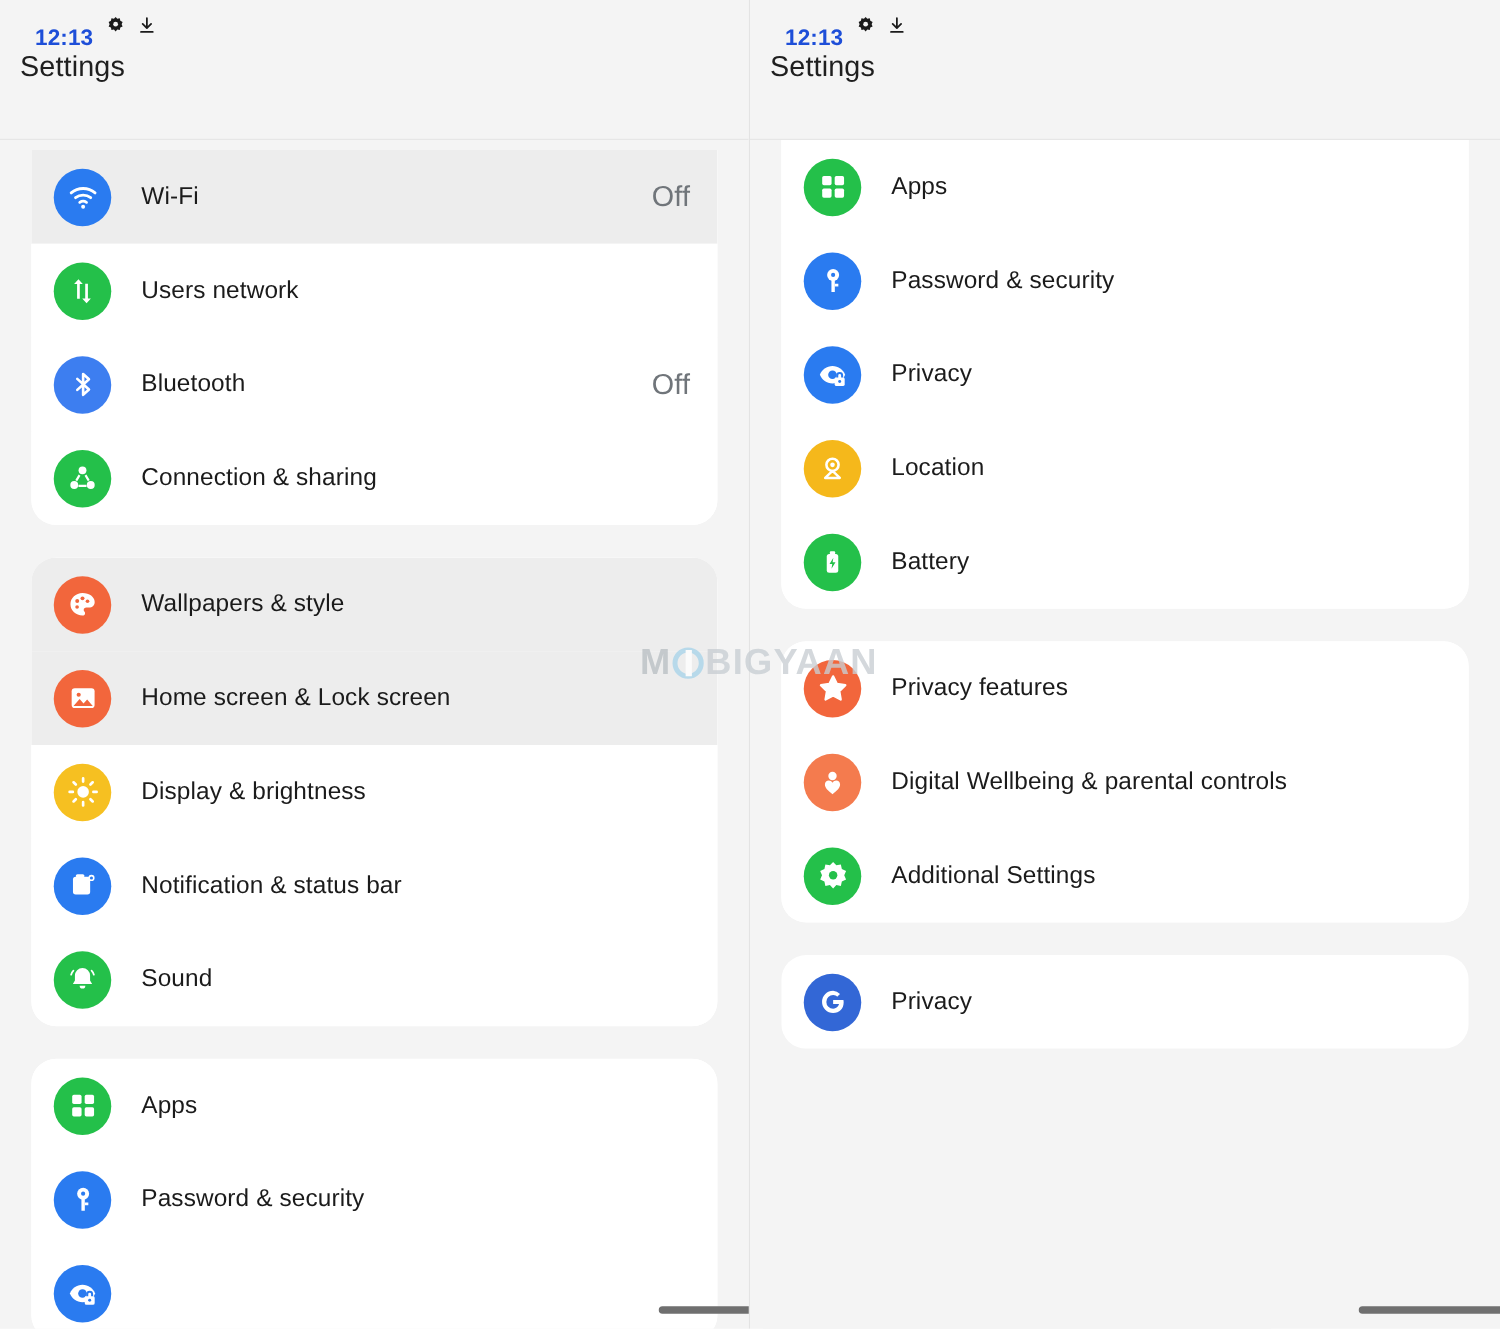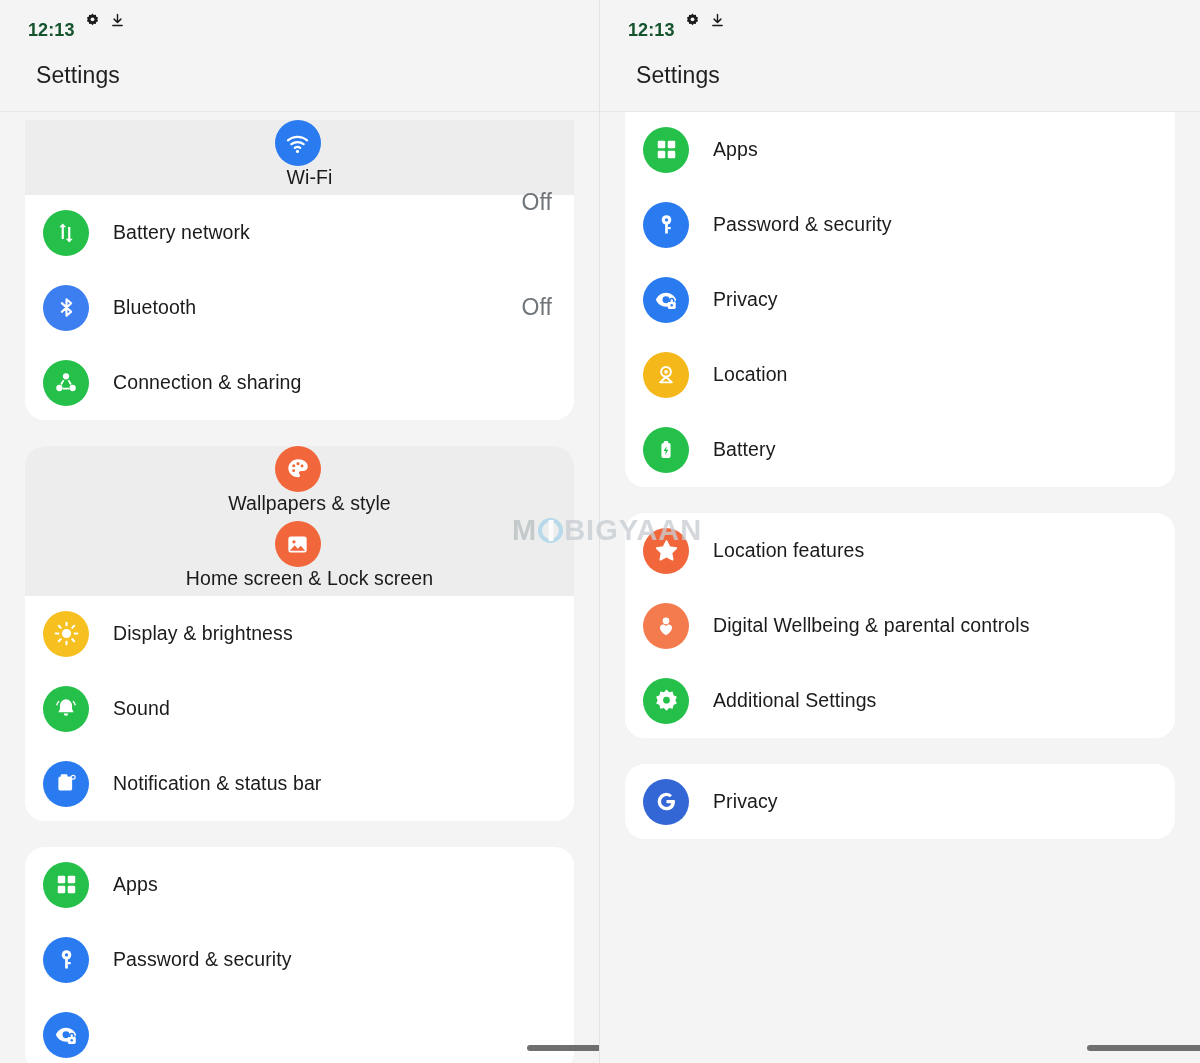--- a/index.html
+++ b/index.html
@@ -35,32 +35,31 @@
     height: 40px;
     display: flex;
     align-items: center;
     gap: 9px;
     padding-left: 28px;
     background: #f4f4f4;
   }
   .clock {
     font-size: 18px;
     font-weight: 700;
-    color: #14532d;
+    color: #1d4ed8;
     letter-spacing: .1px;
     margin-top: 20px;
   }
   .sb-icon { display: flex; align-items: center; }
 
   
   .titlebar {
     height: 72px;
     display: flex;
-    align-items: center;
-    padding-left: 36px;
+    padding-left: 16px;
     background: #f4f4f4;
   }
   .panel-left .titlebar  { border-bottom: 1px solid #e6e6e6; }
   .panel-right .titlebar { border-bottom: 1px solid #e6e6e6; }
   .title {
     font-size: 23px;
     font-weight: 400;
     color: #1f1f1f;
     letter-spacing: .1px;
   }
@@ -84,21 +83,21 @@
   .card.flush-top { border-radius: 0 0 20px 20px; }
 
   
   .row {
     display: flex;
     align-items: center;
     height: 75px;
     padding: 0 22px 0 18px;
     background: #ffffff;
   }
-  .row.pressed { background: #ededed; flex-direction: column; }
+  .row.pressed { background: #ededed; }
 
   .row-icon {
     width: 46px;
     height: 46px;
     border-radius: 50%;
     flex: 0 0 46px;
     display: flex;
     align-items: center;
     justify-content: center;
   }
@@ -207,21 +206,21 @@
               </div>
               <div class="row-label">Wi-Fi</div>
               <div class="row-value">Off</div>
             </div>
             <div class="row">
               <div class="row-icon" style="background: rgb(36, 192, 74);">
                 <svg width="26" height="26" viewBox="0 0 24 24">
                   <path fill="white" d="M9 3.2l3.2 3.4H10v11H8V6.6H5.8zM15 20.8l-3.2-3.4H14v-11h2v11h2.2z"></path>
                 </svg>
               </div>
-              <div class="row-label">Battery network</div>
+              <div class="row-label">Users network</div>
             </div>
             <div class="row">
               <div class="row-icon" style="background: rgb(61, 126, 240);">
                 <svg width="25" height="25" viewBox="0 0 24 24">
                   <path fill="none" stroke="white" stroke-width="2" stroke-linejoin="round" stroke-linecap="round" d="M7.5 7.8L16.5 16 12 20V4l4.5 4-9 8.2"></path>
                 </svg>
               </div>
               <div class="row-label">Bluetooth</div>
               <div class="row-value">Off</div>
             </div>
@@ -265,39 +264,39 @@
                 <svg width="27" height="27" viewBox="0 0 24 24">
                   <circle cx="12" cy="12" r="4.1" fill="white"></circle>
                   <g stroke="white" stroke-width="1.9" stroke-linecap="round">
                     <path d="M12 2.4v2.3M12 19.3v2.3M2.4 12h2.3M19.3 12h2.3M5.2 5.2l1.6 1.6M17.2 17.2l1.6 1.6M18.8 5.2l-1.6 1.6M6.8 17.2l-1.6 1.6"></path>
                   </g>
                 </svg>
               </div>
               <div class="row-label">Display &amp; brightness</div>
             </div>
             <div class="row">
-              <div class="row-icon" style="background: rgb(36, 192, 74);">
-                <svg width="26" height="26" viewBox="0 0 24 24">
-                  <path fill="white" d="M12 3.1a5.6 5.6 0 0 0-5.6 5.6v3.6l-1.5 2.6h14.2l-1.5-2.6V8.7A5.6 5.6 0 0 0 12 3.1z"></path>
-                  <path fill="white" d="M9.9 16.2h4.2a2.1 2.1 0 0 1-4.2 0z"></path>
-                  <path fill="none" stroke="white" stroke-width="1.3" stroke-linecap="round" d="M3.6 8.1c.3-1.2.9-2.2 1.7-3M20.4 8.1c-.3-1.2-.9-2.2-1.7-3"></path>
-                </svg>
-              </div>
-              <div class="row-label">Sound</div>
-            </div>
-            <div class="row">
               <div class="row-icon" style="background: rgb(42, 123, 240);">
                 <svg width="25" height="25" viewBox="0 0 24 24">
                   <rect x="4.2" y="5.2" width="13.2" height="13.6" rx="2.1" fill="white"></rect>
                   <rect x="6.4" y="3.2" width="6.6" height="2.8" rx="1.3" fill="white"></rect>
                   <circle cx="18.4" cy="6.1" r="2.4" fill="white"></circle>
                   <circle cx="18.4" cy="6.1" r="1.2" fill="#2a7bf0"></circle>
                 </svg>
               </div>
               <div class="row-label">Notification &amp; status bar</div>
+            </div>
+            <div class="row">
+              <div class="row-icon" style="background: rgb(36, 192, 74);">
+                <svg width="26" height="26" viewBox="0 0 24 24">
+                  <path fill="white" d="M12 3.1a5.6 5.6 0 0 0-5.6 5.6v3.6l-1.5 2.6h14.2l-1.5-2.6V8.7A5.6 5.6 0 0 0 12 3.1z"></path>
+                  <path fill="white" d="M9.9 16.2h4.2a2.1 2.1 0 0 1-4.2 0z"></path>
+                  <path fill="none" stroke="white" stroke-width="1.3" stroke-linecap="round" d="M3.6 8.1c.3-1.2.9-2.2 1.7-3M20.4 8.1c-.3-1.2-.9-2.2-1.7-3"></path>
+                </svg>
+              </div>
+              <div class="row-label">Sound</div>
             </div>
           </div>
           <div class="card">
             <div class="row">
               <div class="row-icon" style="background: rgb(36, 192, 74);">
                 <svg width="25" height="25" viewBox="0 0 24 24">
                   <rect x="3.6" y="3.6" width="7.2" height="7.2" rx="1.3" fill="white"></rect>
                   <rect x="13.2" y="3.6" width="7.2" height="7.2" rx="1.3" fill="white"></rect>
                   <rect x="3.6" y="13.2" width="7.2" height="7.2" rx="1.3" fill="white"></rect>
                   <rect x="13.2" y="13.2" width="7.2" height="7.2" rx="1.3" fill="white"></rect>
@@ -415,21 +414,21 @@
               <div class="row-label">Battery</div>
             </div>
           </div>
           <div class="card">
             <div class="row">
               <div class="row-icon" style="background: rgb(242, 102, 60);">
                 <svg width="27" height="27" viewBox="0 0 24 24">
                   <path fill="white" stroke="white" stroke-width="1.6" stroke-linejoin="round" d="M12 3.6l2.7 5.4 6 .9-4.3 4.2 1 6-5.4-2.8-5.4 2.8 1-6L3.3 9.9l6-.9z"></path>
                 </svg>
               </div>
-              <div class="row-label">Location features</div>
+              <div class="row-label">Privacy features</div>
             </div>
             <div class="row">
               <div class="row-icon" style="background: rgb(244, 123, 78);">
                 <svg width="26" height="26" viewBox="0 0 24 24">
                   <circle cx="12" cy="7.2" r="3.1" fill="white"></circle>
                   <path fill="white" d="M12 20.6c-3.6-2.6-5.6-4.8-5.6-7.1 0-1.7 1.3-2.9 2.9-2.9 1 0 2.1.5 2.7 1.5.6-1 1.7-1.5 2.7-1.5 1.6 0 2.9 1.2 2.9 2.9 0 2.3-2 4.5-5.6 7.1z"></path>
                 </svg>
               </div>
               <div class="row-label">Digital Wellbeing &amp; parental controls</div>
             </div>

